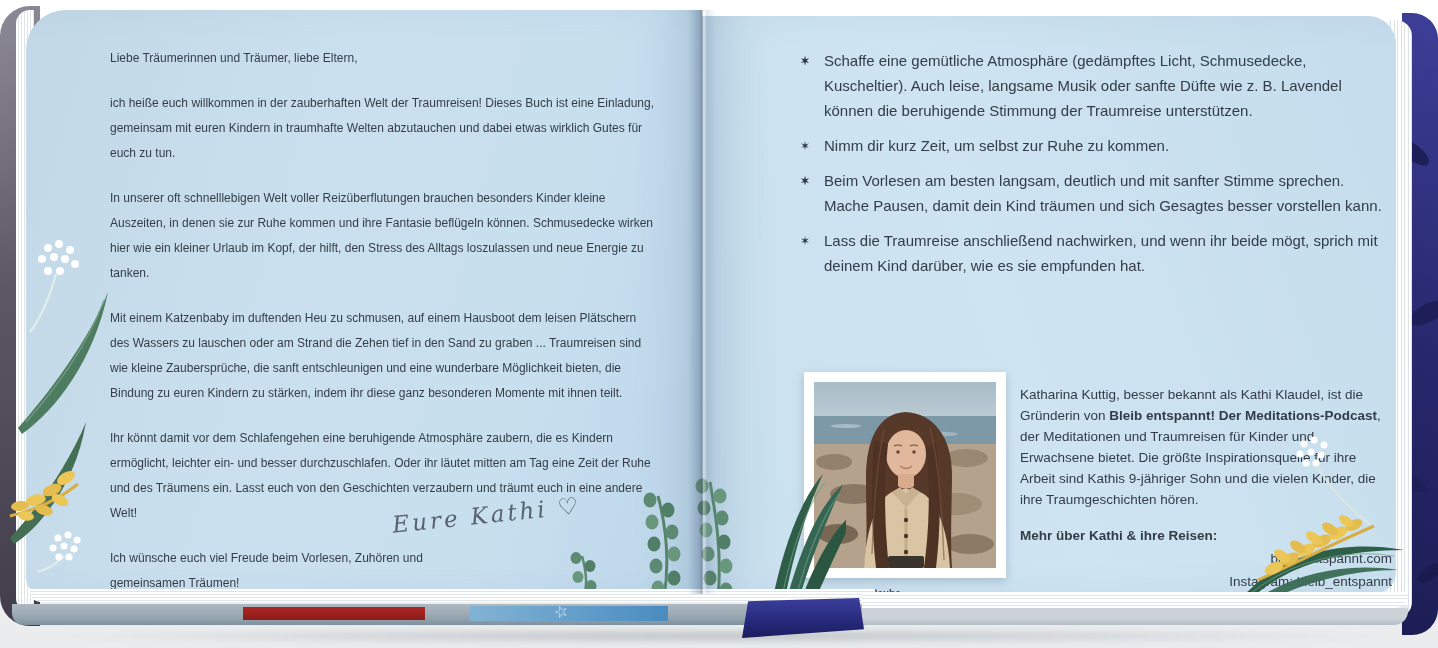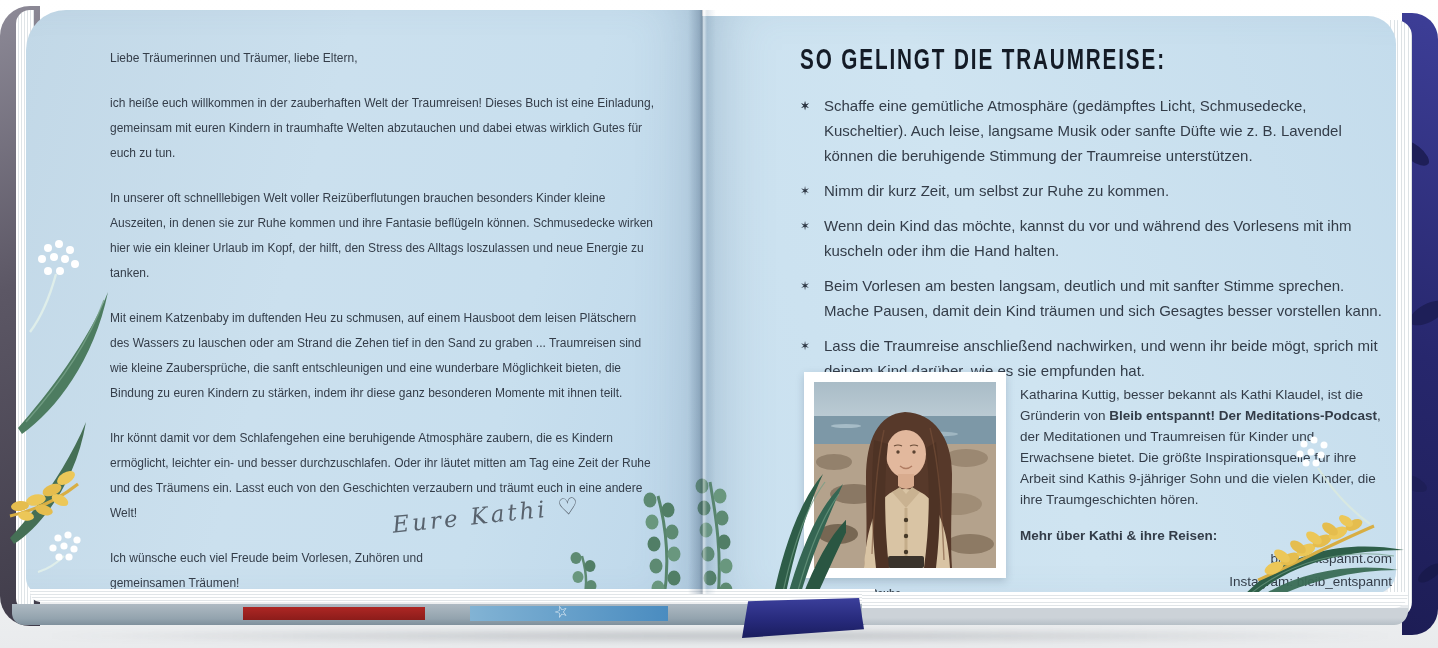--- a/index.html
+++ b/index.html
@@ -104,26 +104,25 @@
         <p>In unserer oft schnelllebigen Welt voller Reizüberflutungen brauchen besonders Kinder kleine Auszeiten, in denen sie zur Ruhe kommen und ihre Fantasie beflügeln können. Schmusedecke wirken hier wie ein kleiner Urlaub im Kopf, der hilft, den Stress des Alltags loszulassen und neue Energie zu tanken.</p>
         <p>Mit einem Katzenbaby im duftenden Heu zu schmusen, auf einem Hausboot dem leisen Plätschern des Wassers zu lauschen oder am Strand die Zehen tief in den Sand zu graben ... Traumreisen sind wie kleine Zaubersprüche, die sanft entschleunigen und eine wunderbare Möglichkeit bieten, die Bindung zu euren Kindern zu stärken, indem ihr diese ganz besonderen Momente mit ihnen teilt.</p>
         <p>Ihr könnt damit vor dem Schlafengehen eine beruhigende Atmosphäre zaubern, die es Kindern ermöglicht, leichter ein- und besser durchzuschlafen. Oder ihr läutet mitten am Tag eine Zeit der Ruhe und des Träumens ein. Lasst euch von den Geschichten verzaubern und träumt euch in eine andere Welt!</p>
         <p class="closing">Ich wünsche euch viel Freude beim Vorlesen, Zuhören und gemeinsamen Träumen!</p>
       </div>
       <div class="signature">Eure Kathi ♡</div>
     </div>
 
     <div class="page page-right">
       <div class="rp-content">
-        <h1 class="rp-title"><span>SO GELINGT DIE TRAUMREISE:</span></h1>
         <ul class="tips">
           <li><span class="star">✶</span></li>
           <li><span class="star">✶</span><span>Schaffe eine gemütliche Atmosphäre (gedämpftes Licht, Schmusedecke, Kuscheltier). Auch leise, langsame Musik oder sanfte Düfte wie z. B. Lavendel können die beruhigende Stimmung der Traumreise unterstützen.</span></li>
           <li><span class="star">✶</span><span>Nimm dir kurz Zeit, um selbst zur Ruhe zu kommen.</span></li>
-          <li><span class="star">✶</span><span>Wenn dein Kind das möchte, kannst du vor und während des Vorlesens mit ihm kuscheln oder ihm die Hand halten.</span></li>
+          <li><span class="star">✶</span></li>
           <li><span class="star">✶</span><span>Beim Vorlesen am besten langsam, deutlich und mit sanfter Stimme sprechen. Mache Pausen, damit dein Kind träumen und sich Gesagtes besser vorstellen kann.</span></li>
           <li><span class="star">✶</span><span>Lass die Traumreise anschließend nachwirken, und wenn ihr beide mögt, sprich mit deinem Kind darüber, wie es sie empfunden hat.</span></li>
         </ul>
       </div>
 
       <div class="author">
         <figure class="photo-frame">
           <svg width="182" height="186" viewBox="0 0 182 186">
             <defs>
               <linearGradient id="gsky" x1="0" y1="0" x2="0" y2="1">

